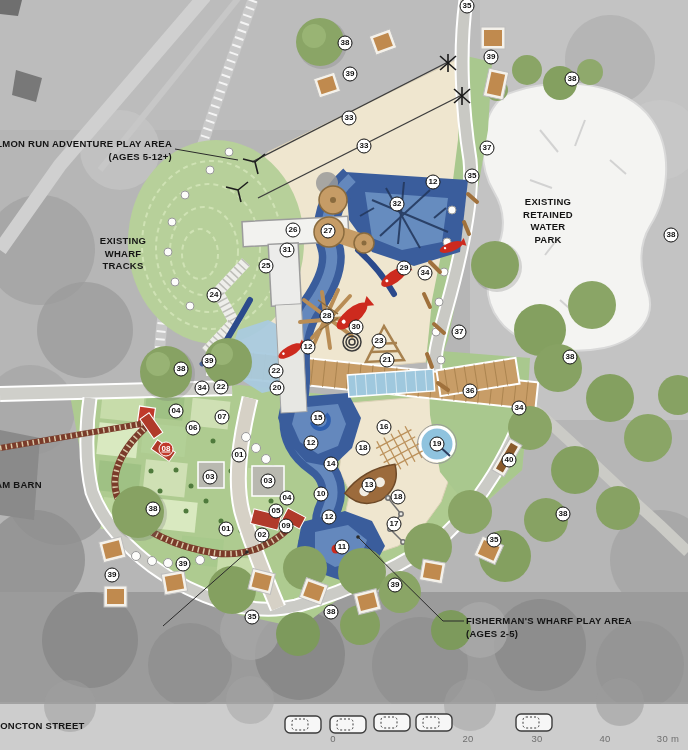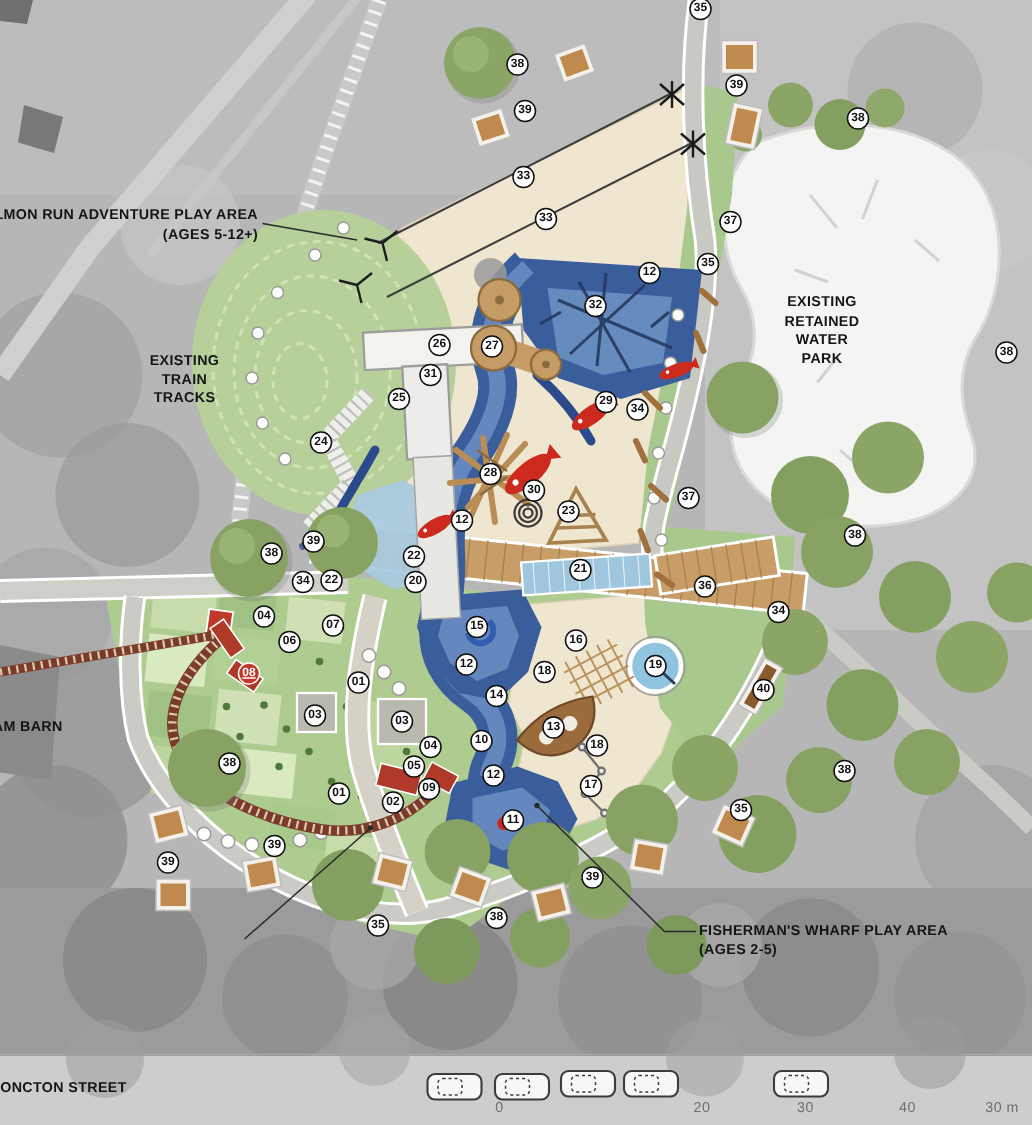--- a/index.html
+++ b/index.html
@@ -577,21 +577,21 @@
       <div class="marker" style="left: 379px; top: 341px;">23</div>
       <div class="marker" style="left: 308px; top: 347px;">12</div>
       <div class="marker" style="left: 459px; top: 332px;">37</div>
       <div class="marker" style="left: 671px; top: 235px;">38</div>
       <div class="marker" style="left: 181px; top: 369px;">38</div>
       <div class="marker" style="left: 209px; top: 361px;">39</div>
       <div class="marker" style="left: 202px; top: 388px;">34</div>
       <div class="marker" style="left: 221px; top: 387px;">22</div>
       <div class="marker" style="left: 276px; top: 371px;">22</div>
       <div class="marker" style="left: 277px; top: 388px;">20</div>
-      <div class="marker" style="left: 387px; top: 380px;">21</div>
+      <div class="marker" style="left: 387px; top: 360px;">21</div>
       <div class="marker" style="left: 176px; top: 411px;">04</div>
       <div class="marker" style="left: 222px; top: 417px;">07</div>
       <div class="marker" style="left: 193px; top: 428px;">06</div>
       <div class="marker" style="left: 318px; top: 418px;">15</div>
       <div class="marker" style="left: 384px; top: 427px;">16</div>
       <div class="marker" style="left: 311px; top: 443px;">12</div>
       <div class="marker" style="left: 363px; top: 448px;">18</div>
       <div class="marker" style="left: 437px; top: 444px;">19</div>
       <div class="marker" style="left: 331px; top: 464px;">14</div>
       <div class="marker" style="left: 239px; top: 455px;">01</div>
@@ -623,21 +623,21 @@
       <div class="marker" style="left: 570px; top: 357px;">38</div>
     </div>
 
 <div class="plan-label" style="right:516px;top:138px;text-align:right;">
   <div>SALMON RUN ADVENTURE PLAY AREA</div>
   <div class="sub">(AGES 5-12+)</div>
 </div>
 
 <div class="plan-label" style="left:77px;top:235px;width:92px;text-align:center;">
   <div>EXISTING</div>
-  <div>TRAIN</div>
+  <div>WHARF</div>
   <div>TRACKS</div>
 </div>
 
 <div class="plan-label" style="left:490px;top:196px;width:116px;text-align:center;">
   <div>EXISTING</div>
   <div>RETAINED</div>
   <div>WATER</div>
   <div>PARK</div>
 </div>
 

